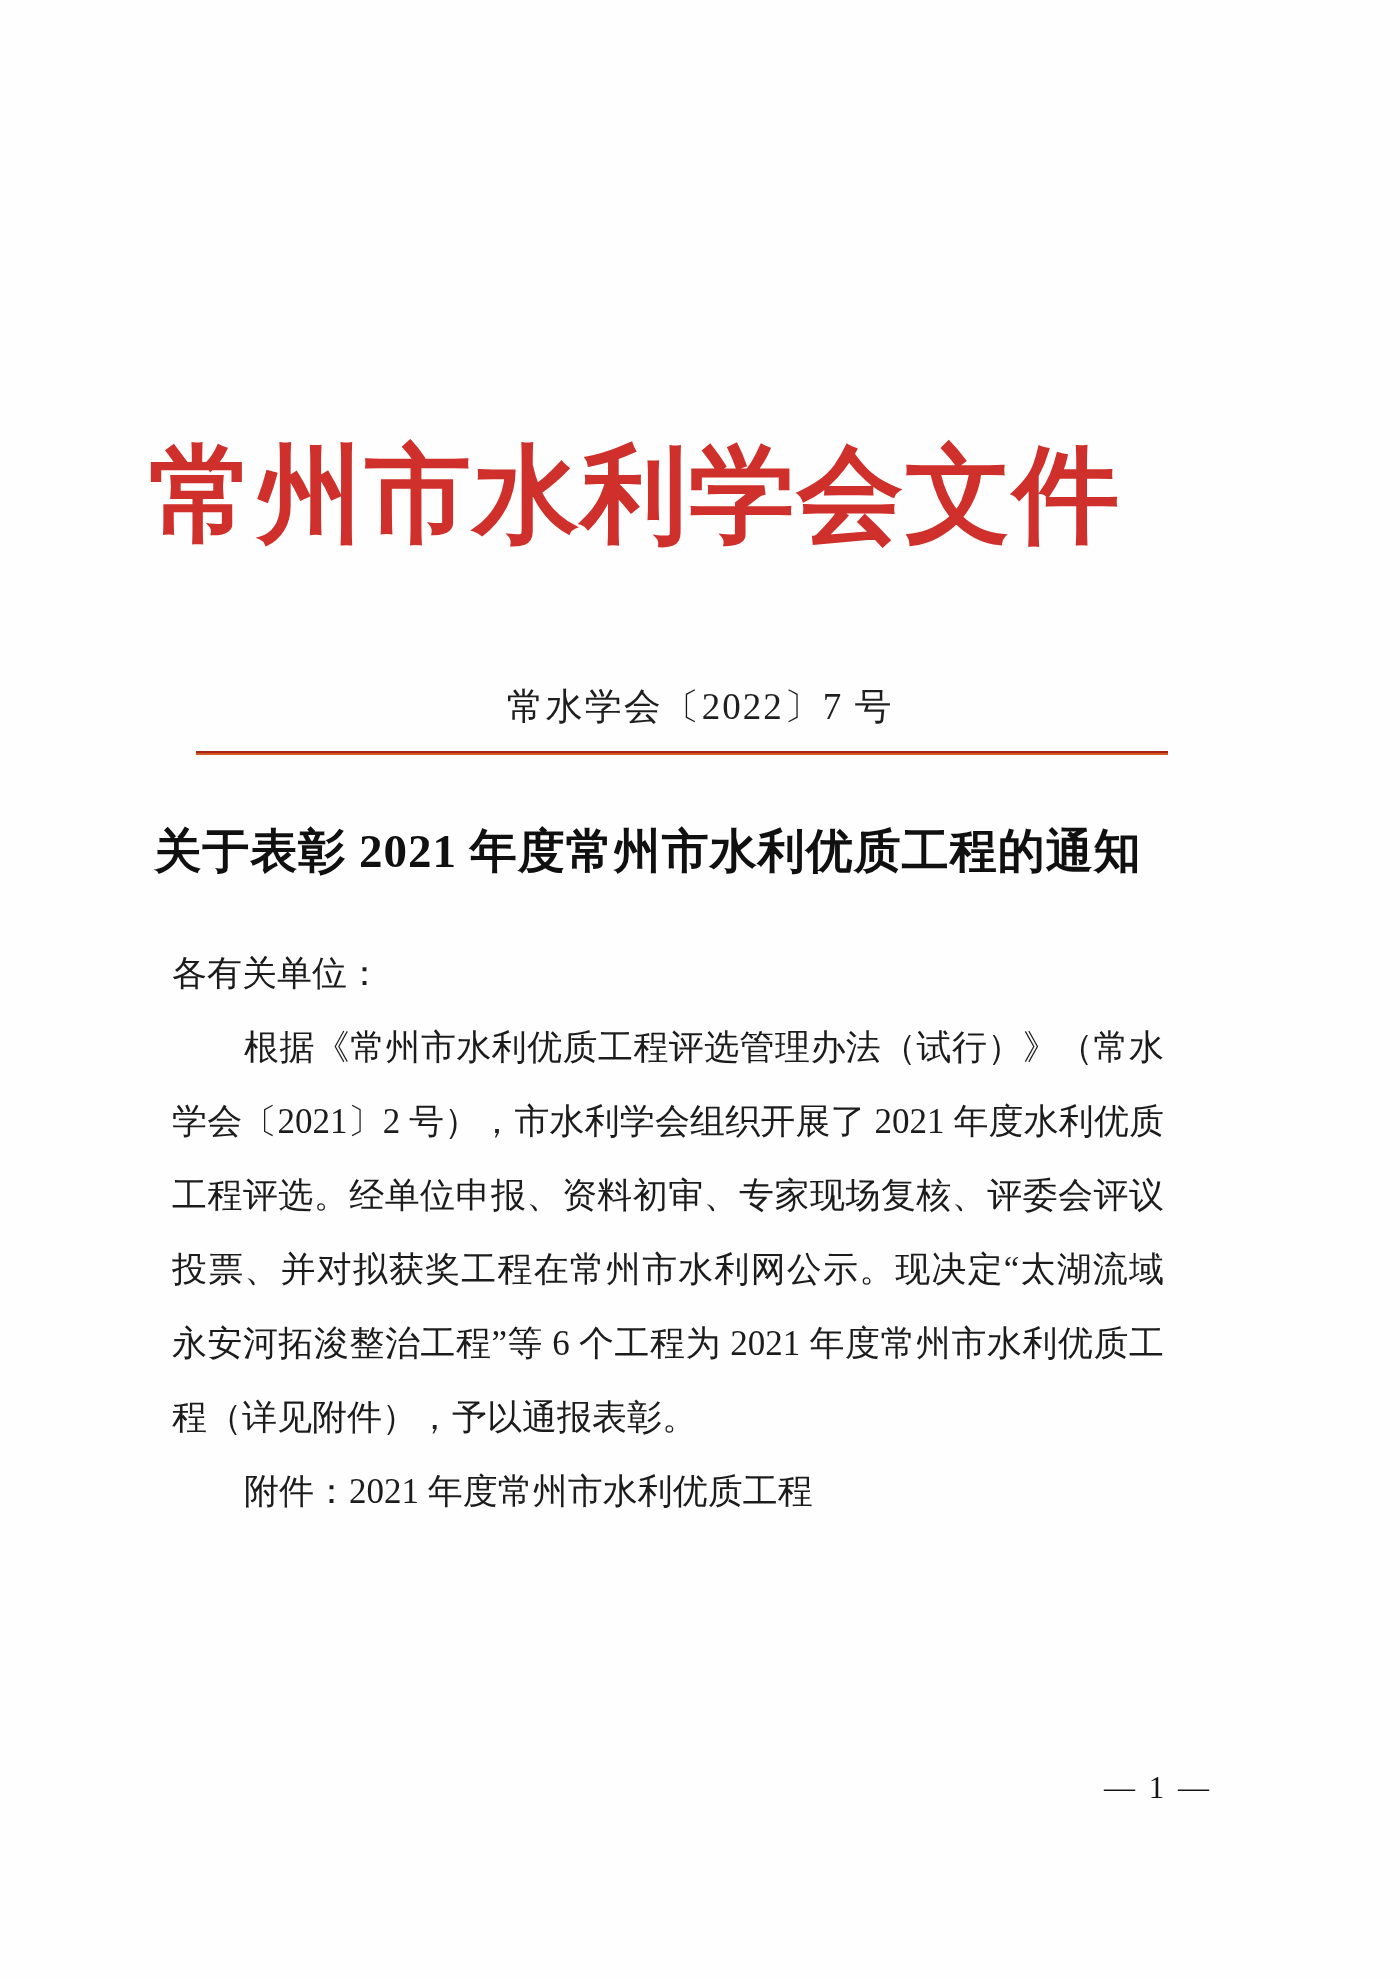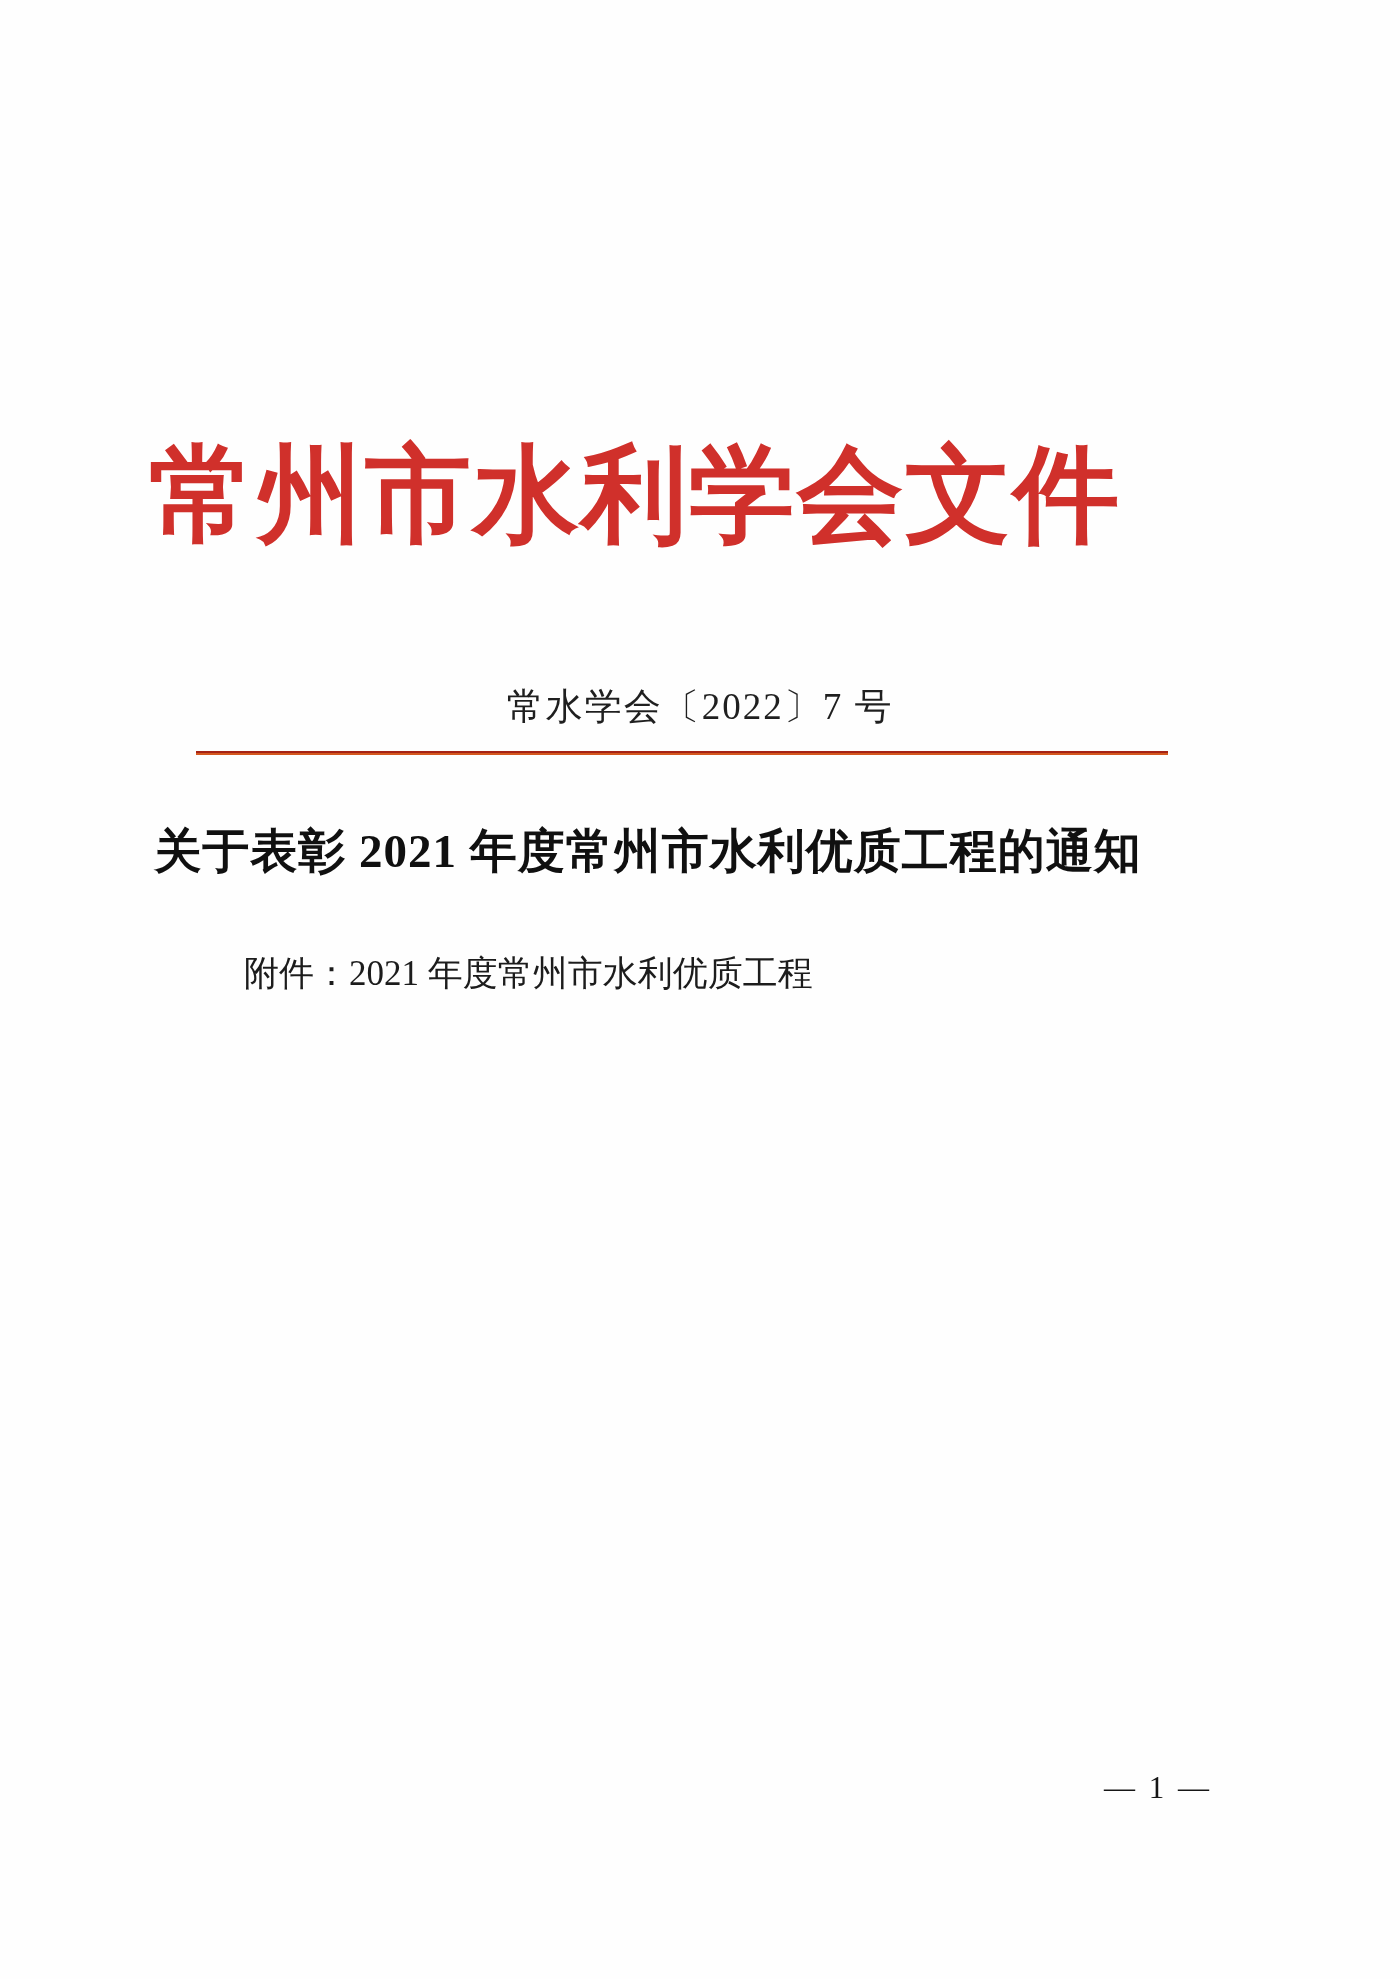--- a/index.html
+++ b/index.html
@@ -85,18 +85,20 @@
 
   <div class="org-title">常州市水利学会文件</div>
 
   <div class="doc-number">常水学会〔2022〕7 号</div>
 
   <div class="divider"></div>
 
   <h1 class="heading">关于表彰 2021 年度常州市水利优质工程的通知</h1>
 
   <div class="body-text">
+    <p class="salutation">各有关单位：</p>
+    <p class="indent">根据《常州市水利优质工程评选管理办法（试行）》（常水学会〔2021〕2 号），市水利学会组织开展了 2021 年度水利优质工程评选。经单位申报、资料初审、专家现场复核、评委会评议投票、并对拟获奖工程在常州市水利网公示。现决定“太湖流域永安河拓浚整治工程”等 6 个工程为 2021 年度常州市水利优质工程（详见附件），予以通报表彰。</p>
     <p class="indent attachment">附件：2021 年度常州市水利优质工程</p>
   </div>
 
   <div class="page-number">— 1 —</div>
 
 </div>
 
 </body></html>

